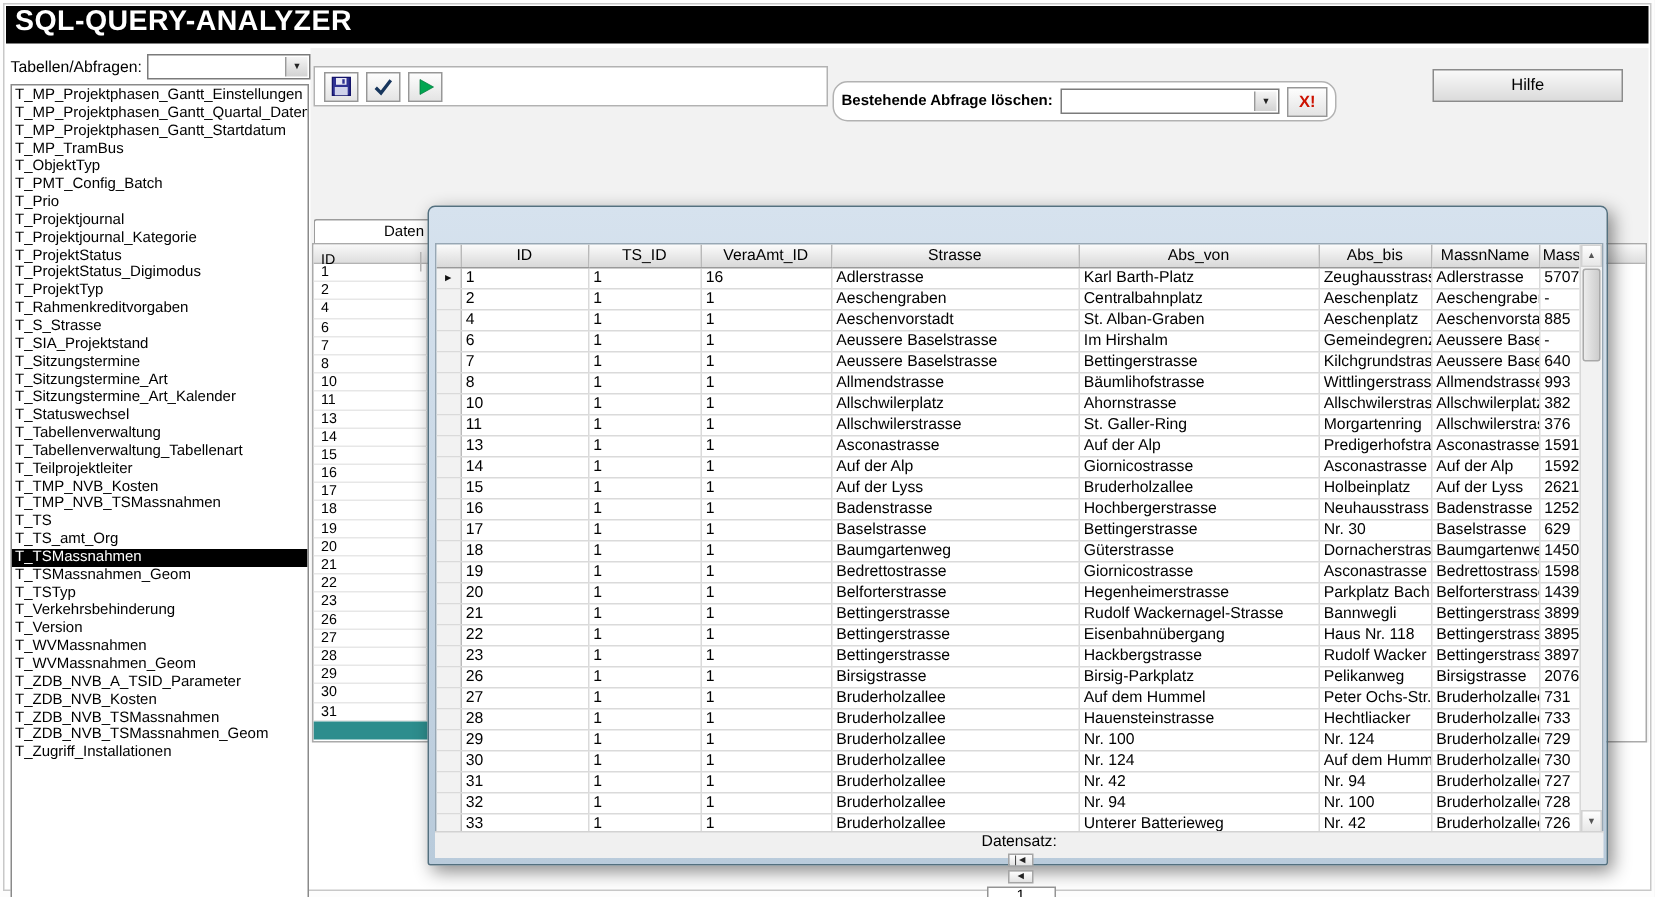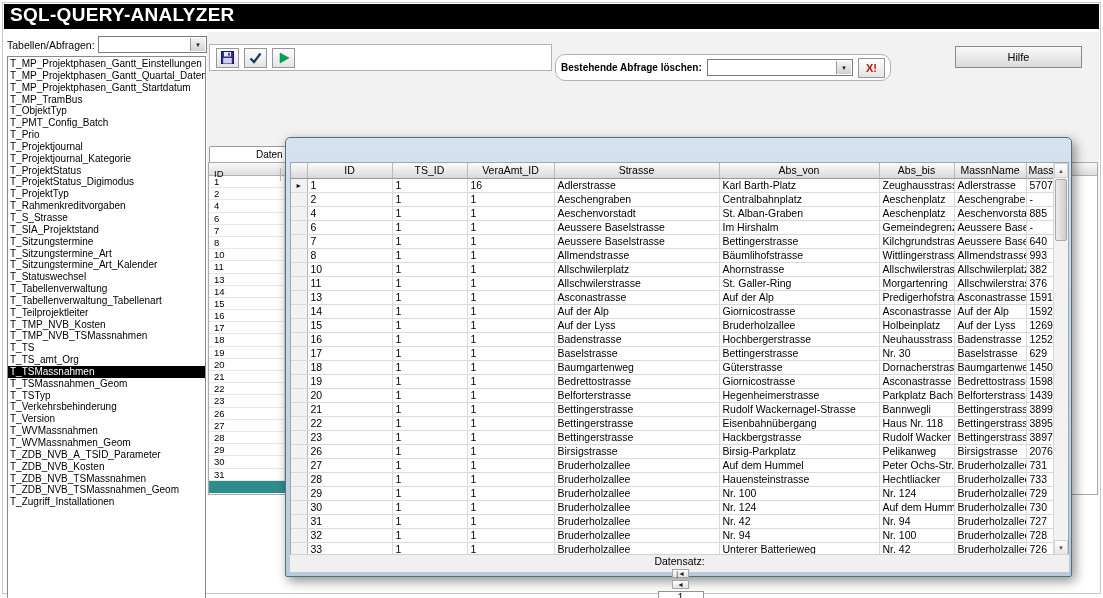--- a/index.html
+++ b/index.html
@@ -377,21 +377,21 @@
             </tr>
             <tr>
               <td class="sel"></td>
               <td>15</td>
               <td>1</td>
               <td>1</td>
               <td>Auf der Lyss</td>
               <td>Bruderholzallee</td>
               <td>Holbeinplatz</td>
               <td>Auf der Lyss</td>
-              <td>1269</td>
+              <td>2621</td>
             </tr>
             <tr>
               <td class="sel"></td>
               <td>16</td>
               <td>1</td>
               <td>1</td>
               <td>Badenstrasse</td>
               <td>Hochbergerstrasse</td>
               <td>Neuhausstrass</td>
               <td>Badenstrasse</td>

